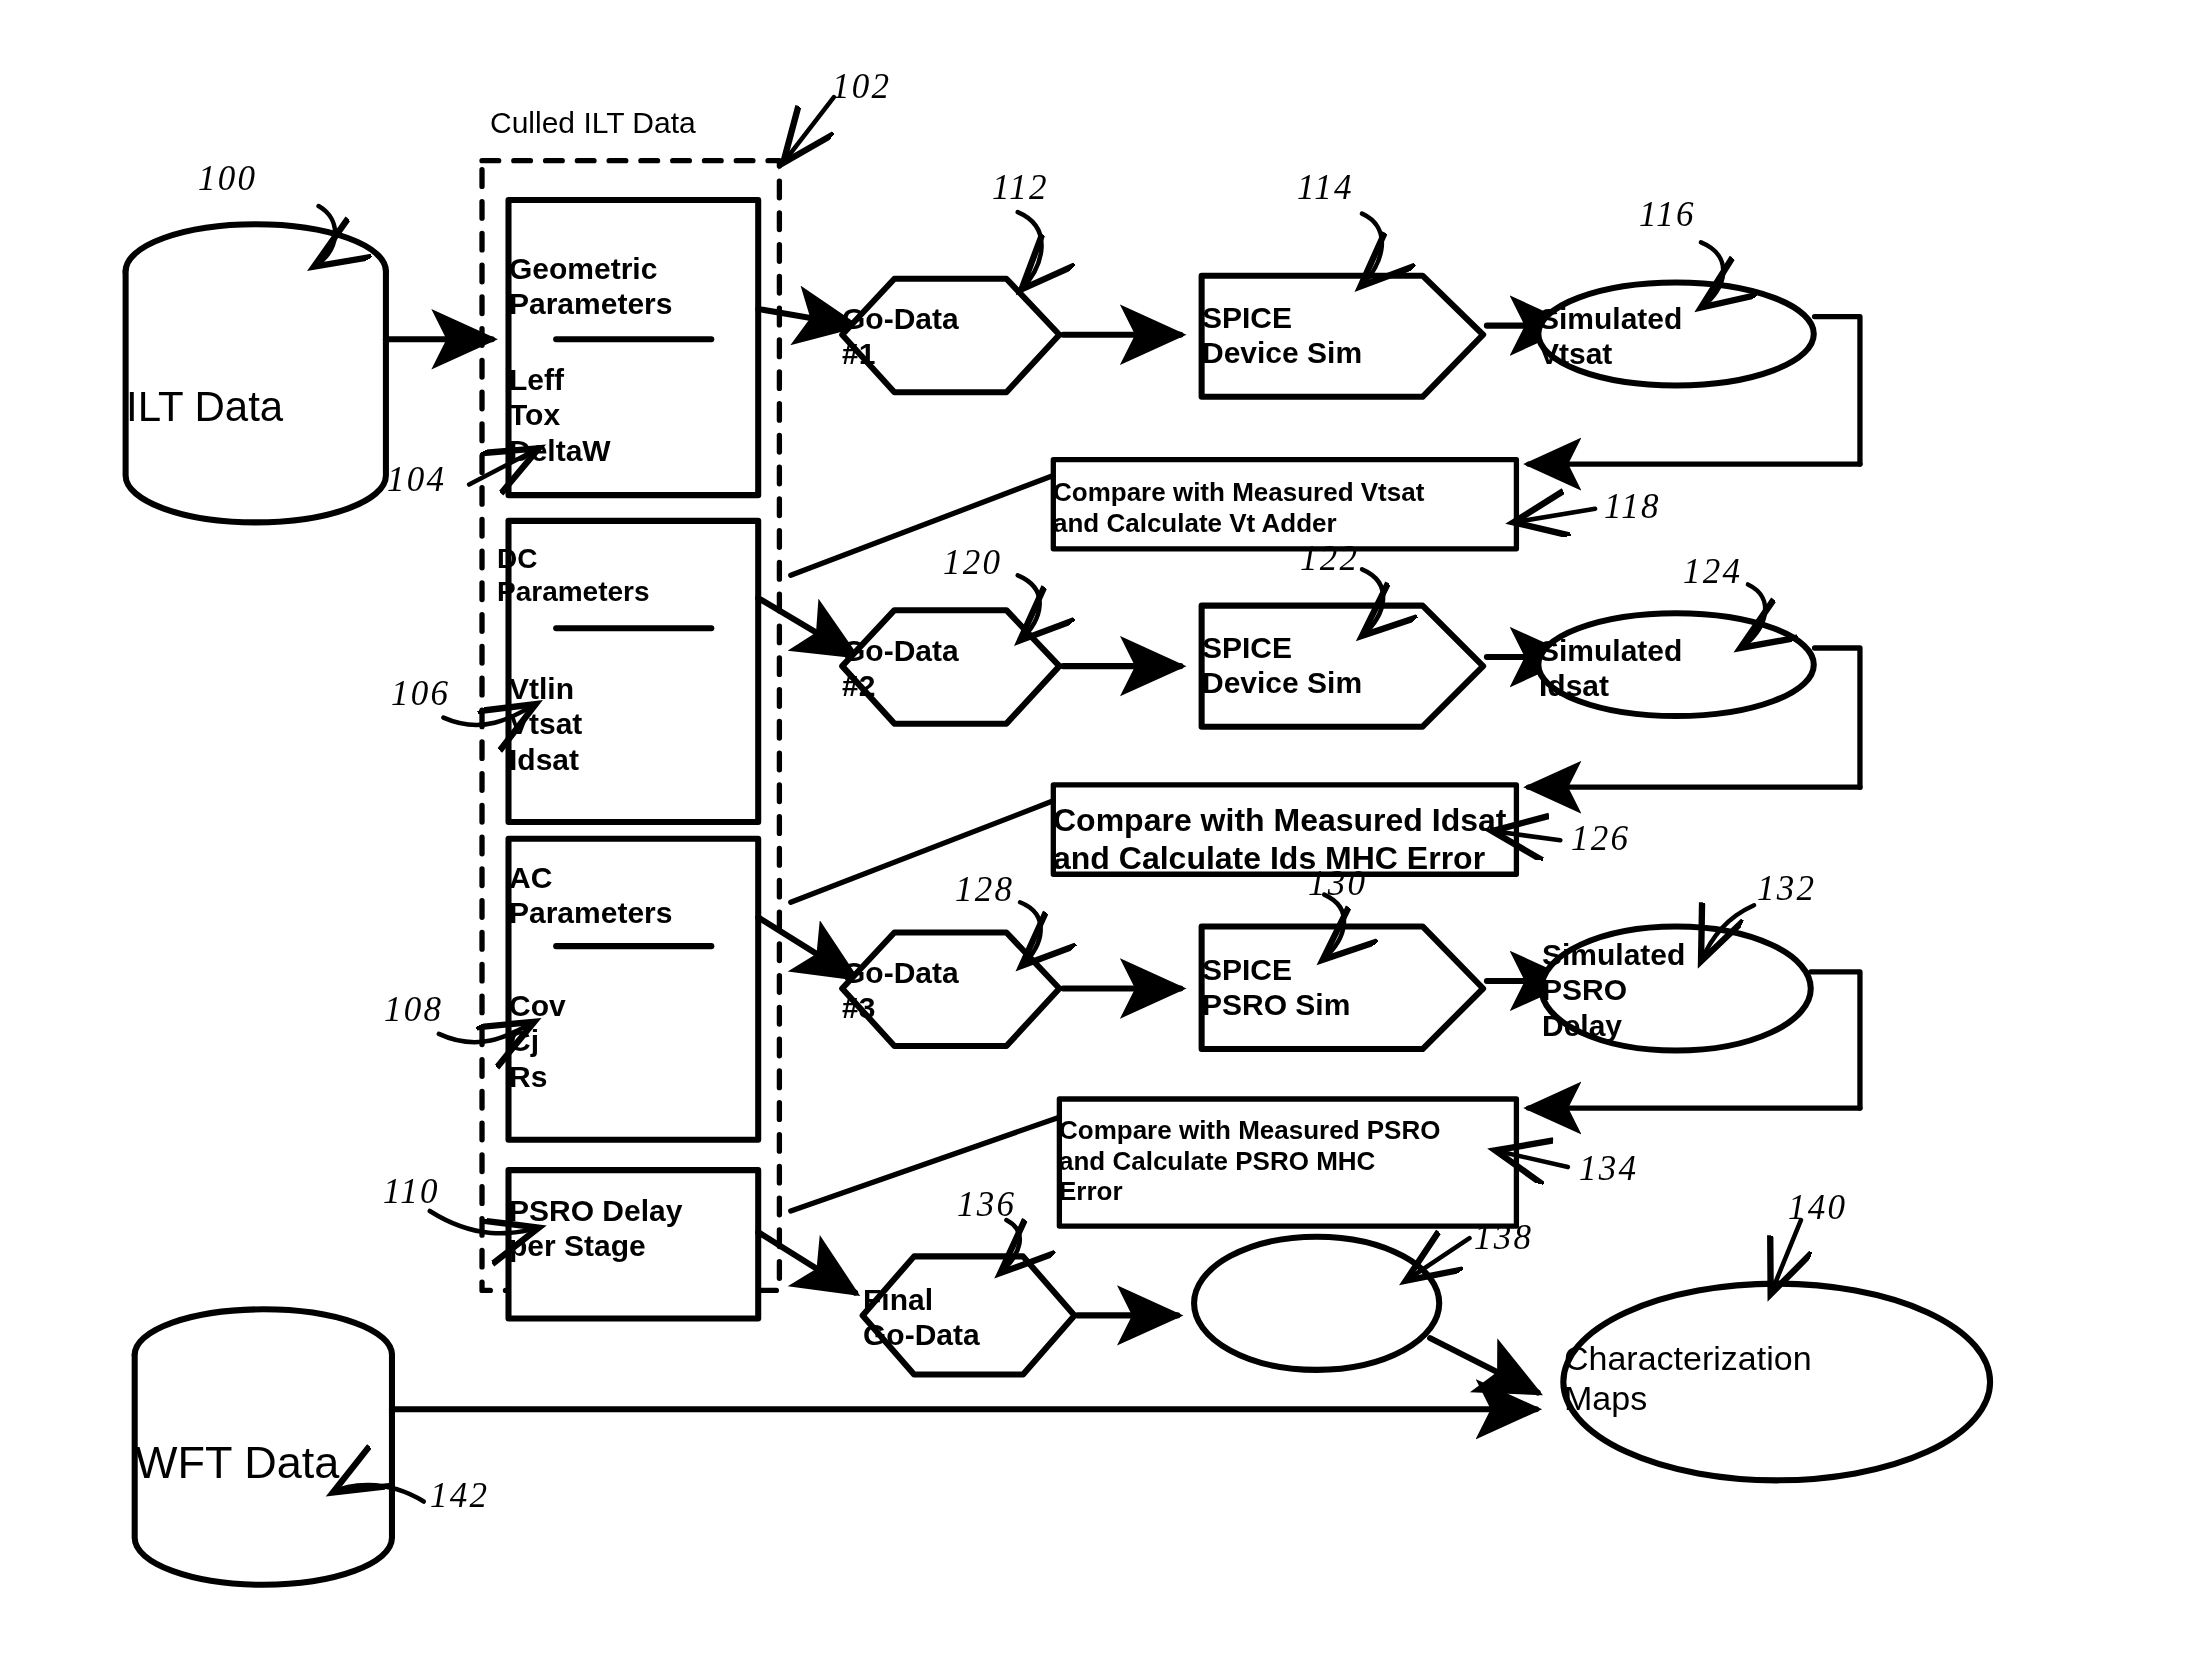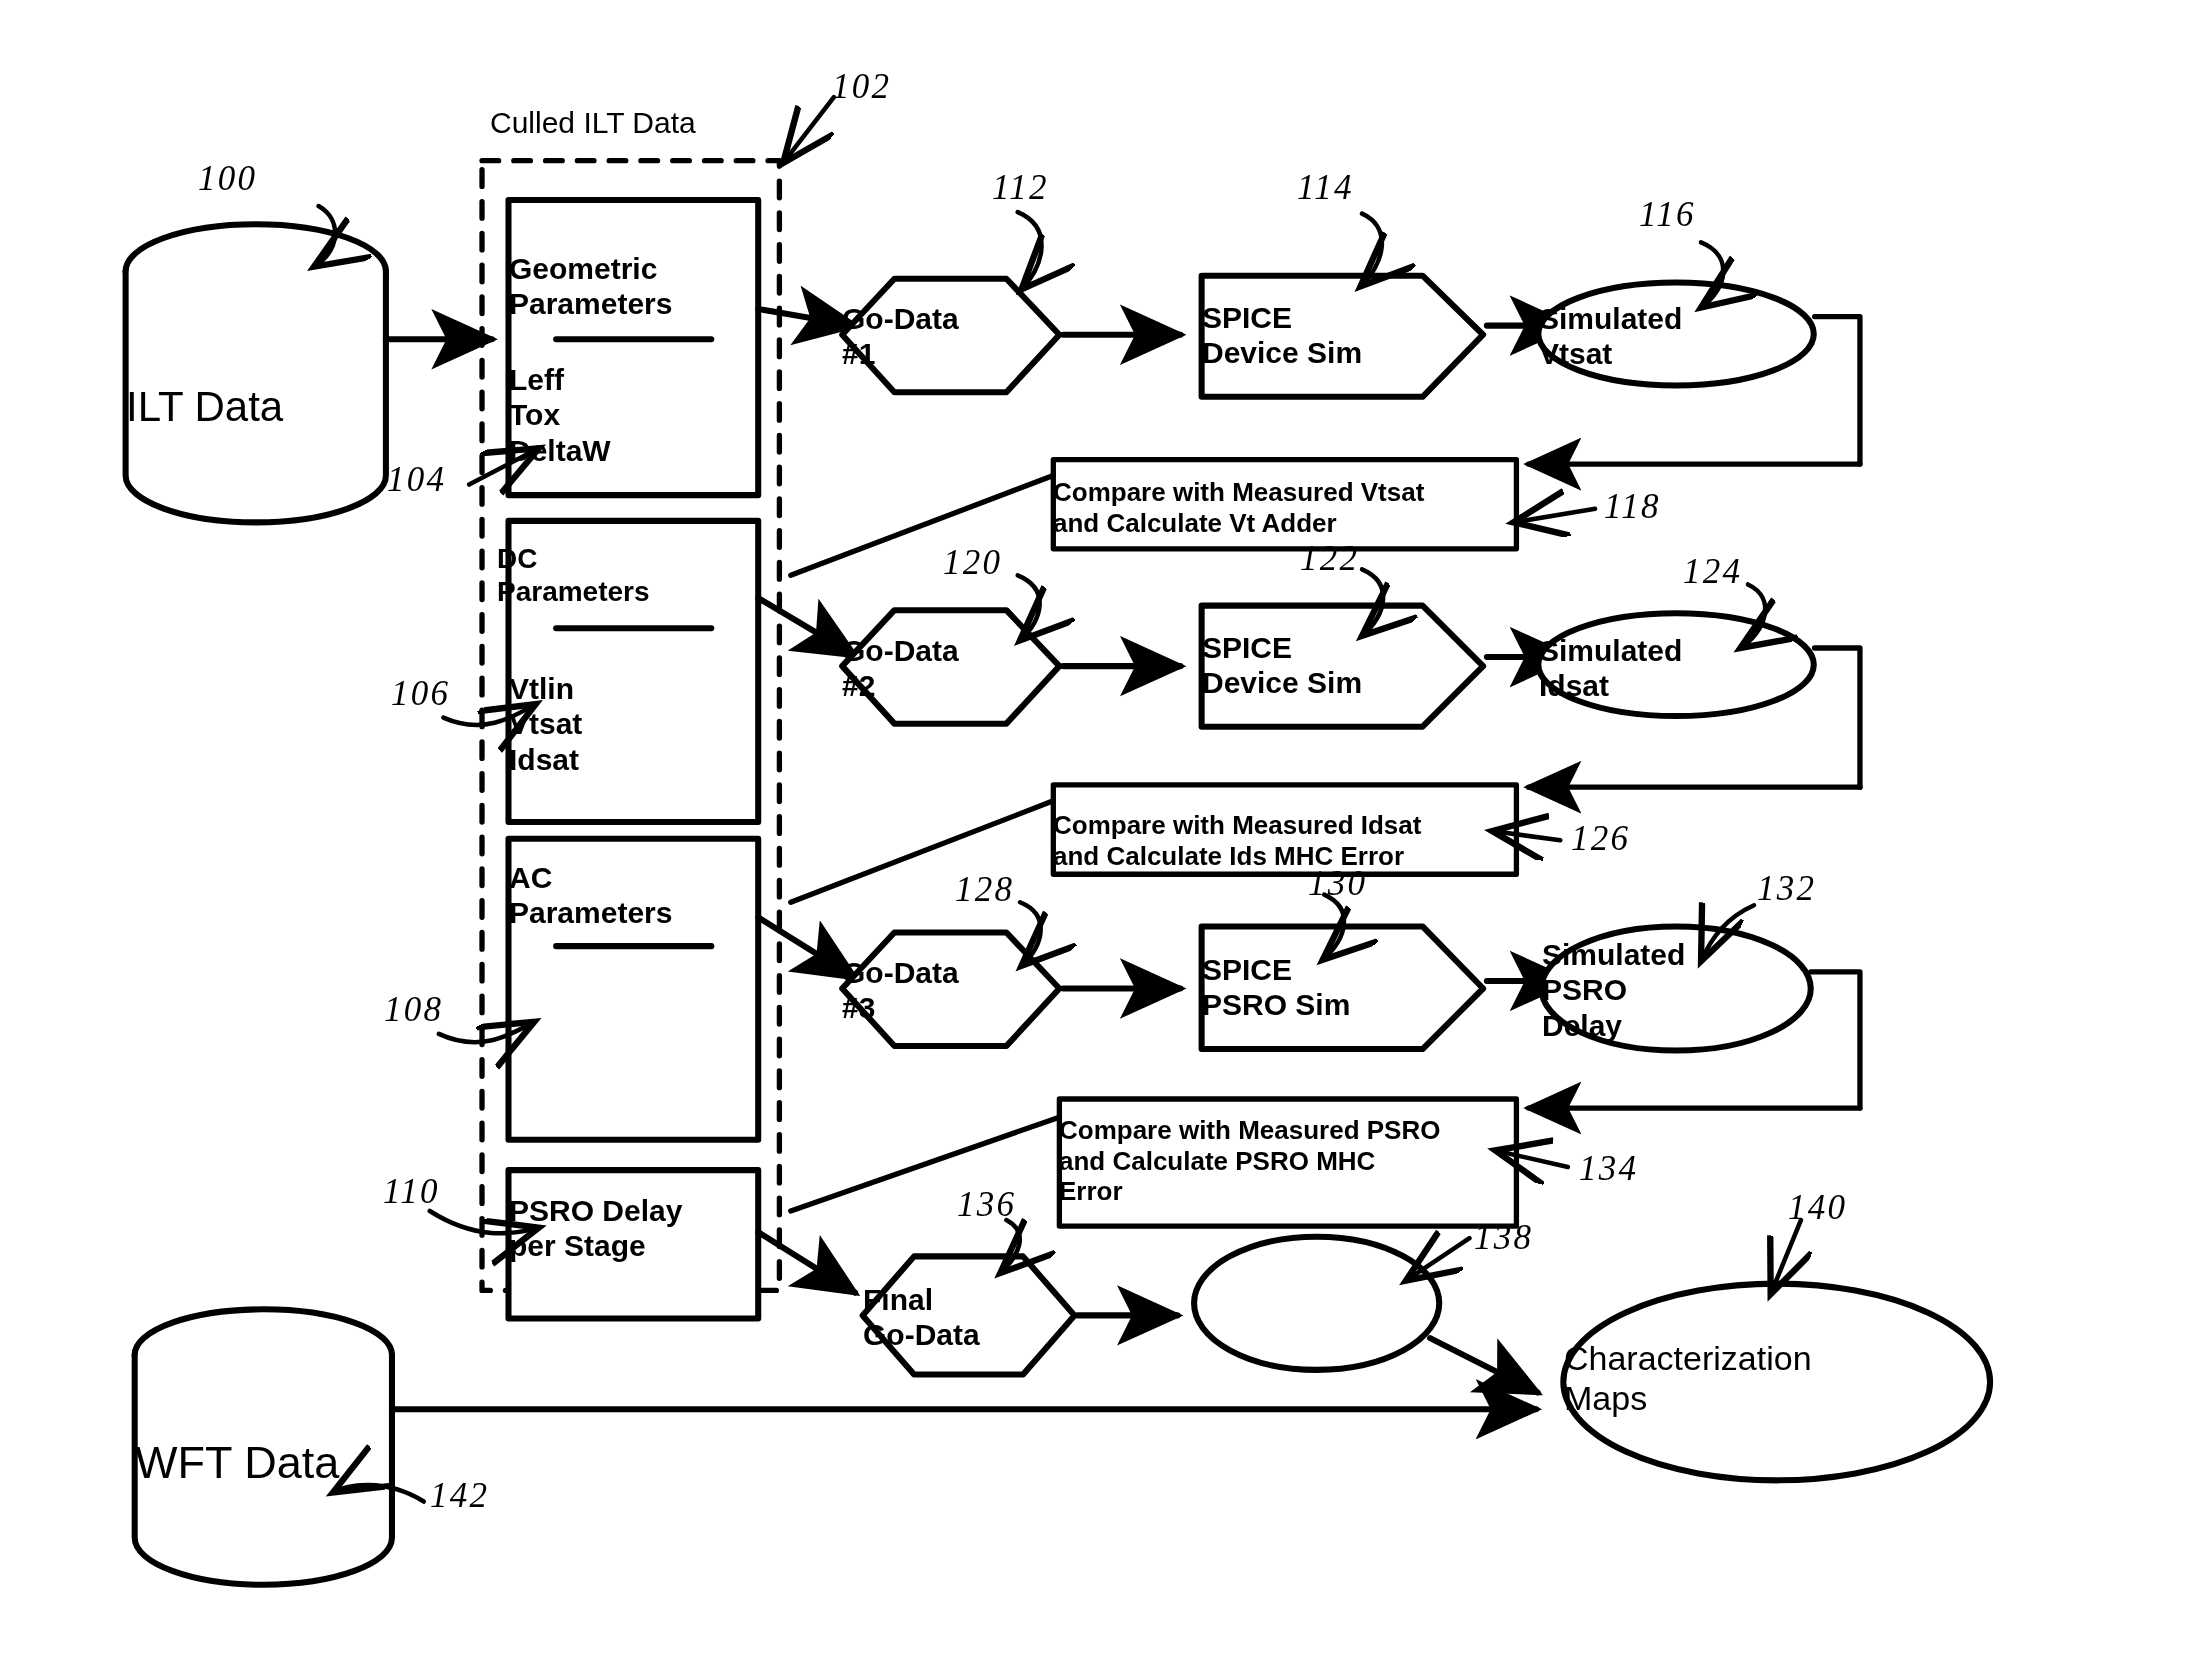--- a/index.html
+++ b/index.html
@@ -209,40 +209,43 @@
 DeltaW</div>
 
   <div class="shape-text" style="left:497px; top:542px; width:250px; font-size:28px;">DC
 Parameters</div>
   <div class="shape-text" style="left:509px; top:671px; width:250px; font-size:30px;">Vtlin
 Vtsat
 Idsat</div>
 
   <div class="shape-text" style="left:509px; top:860px; width:250px; font-size:30px;">AC
 Parameters</div>
+  <div class="shape-text" style="left:509px; top:988px; width:250px; font-size:30px;">Cov
+Cj
+Rs</div>
 
   <div class="shape-text" style="left:509px; top:1193px; width:250px; font-size:30px;">PSRO Delay
 per Stage</div>
 
   <div class="shape-text" style="left:842px; top:301px; width:219px; font-size:30px;">Go-Data
 #1</div>
   <div class="shape-text" style="left:1202px; top:300px; width:250px; font-size:30px;">SPICE
 Device Sim</div>
   <div class="shape-text" style="left:1539px; top:301px; width:275px; font-size:30px;">Simulated
 Vtsat</div>
   <div class="shape-text" style="left:1053px; top:477px; width:463px; font-size:26px;">Compare with Measured Vtsat
 and Calculate Vt Adder</div>
 
   <div class="shape-text" style="left:842px; top:633px; width:219px; font-size:30px;">Go-Data
 #2</div>
   <div class="shape-text" style="left:1202px; top:630px; width:250px; font-size:30px;">SPICE
 Device Sim</div>
   <div class="shape-text" style="left:1539px; top:633px; width:275px; font-size:30px;">Simulated
 Idsat</div>
-  <div class="shape-text" style="left:1053px; top:802px; width:463px; font-size:26px;margin-top:8px;">Compare with Measured Idsat
+  <div class="shape-text" style="left:1053px; top:802px; width:463px; font-size:32px;">Compare with Measured Idsat
 and Calculate Ids MHC Error</div>
 
   <div class="shape-text" style="left:842px; top:955px; width:219px; font-size:30px;">Go-Data
 #3</div>
   <div class="shape-text" style="left:1202px; top:952px; width:250px; font-size:30px;">SPICE
 PSRO Sim</div>
   <div class="shape-text" style="left:1542px; top:937px; width:269px; font-size:30px;">Simulated
 PSRO
 Delay</div>
   <div class="shape-text" style="left:1059px; top:1115px; width:457px; font-size:26px;">Compare with Measured PSRO

